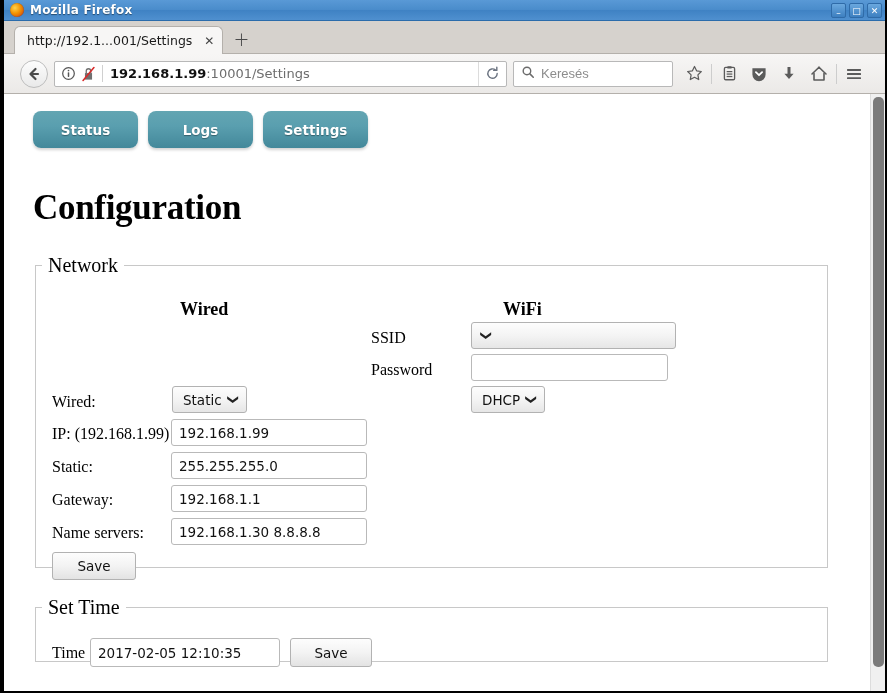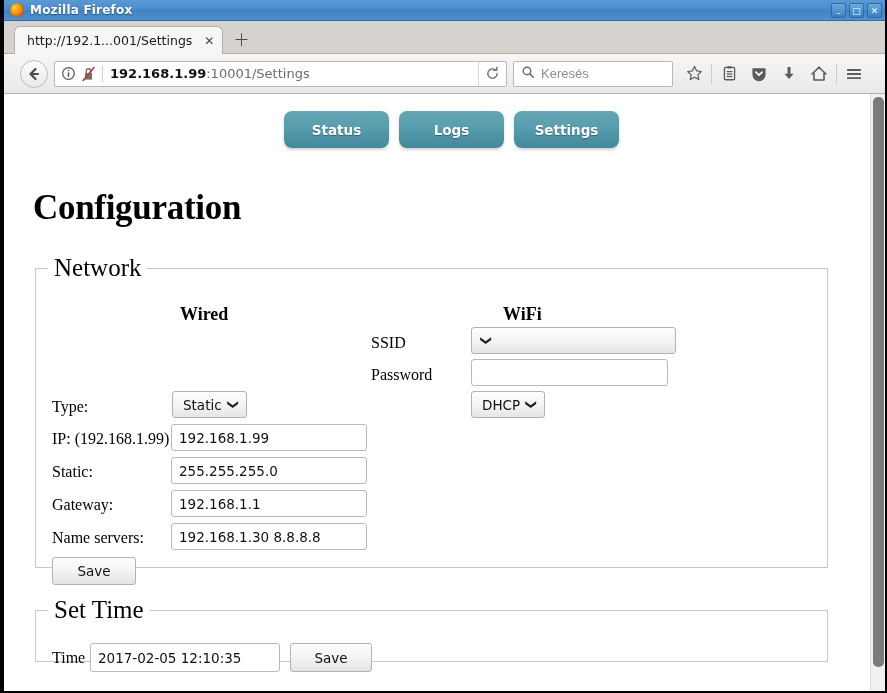--- a/index.html
+++ b/index.html
@@ -245,21 +245,20 @@
     background: #7b7b7b;
     border-radius: 5px;
     cursor: pointer;
   }
 
   
   #navbuttons {
     padding: 17px 0 0 29px;
     display: flex;
     gap: 10px;
-    justify-content: center;
   }
   .navbtn {
     min-width: 105px;
     height: 37px;
     border-radius: 8px;
     background: linear-gradient(to bottom, #63a5b2 0%, #5a9faf 40%, #43889a 100%);
     border: none;
     color: #fff;
     font-family: "DejaVu Sans", "Liberation Sans", sans-serif;
     font-size: 13.5px;
@@ -283,24 +282,24 @@
 
   
   fieldset.box {
     margin: 26px 42px 0 31px;
     border: 1px solid #c8c8c8;
     border-radius: 0;
     padding: 0;
   }
   fieldset.box > legend {
     font-family: "Liberation Serif", "DejaVu Serif", serif;
-    font-size: 25px;
+    font-size: 20px;
     color: #000;
     padding: 0 6px;
-    margin-left: 12px;
+    margin-left: 6px;
   }
   #fs-network { height: 314px; position: relative; }
   #fs-settime { height: 66px; position: relative; margin-top: 28px; }
 
   
   .col-head {
     position: absolute;
     font-family: "Liberation Serif", "DejaVu Serif", serif;
     font-size: 18px;
     font-weight: bold;
@@ -513,21 +512,21 @@
         </div>
 
         <span class="flabel" style="left:335px; top:84px;">Password</span>
         <input class="txt" type="password" style="left: 435px; top: 77px; width: 197px;" value="">
 
         <div class="selwrap" style="left:435px; top:109px;">
           <span>DHCP</span>
           <span class="chev" style="display: inline-block; transform: rotate(90deg) scaleX(1.15);">❯</span>
         </div>
 
-        <span class="flabel" style="left:16px; top:116px;">Type:</span>
+        <span class="flabel" style="left:16px; top:116px;">Wired:</span>
         <div class="selwrap" style="left:136px; top:109px;">
           <span>Static</span>
           <span class="chev" style="display: inline-block; transform: rotate(90deg) scaleX(1.15);">❯</span>
         </div>
 
         <span class="flabel" style="left:16px; top:148px;">IP: (192.168.1.99)</span>
         <input class="txt" style="left: 135px; top: 142px; width: 196px;" value="192.168.1.99">
 
         <span class="flabel" style="left:16px; top:181px;">Static:</span>
         <input class="txt" style="left: 135px; top: 175px; width: 196px;" value="255.255.255.0">

